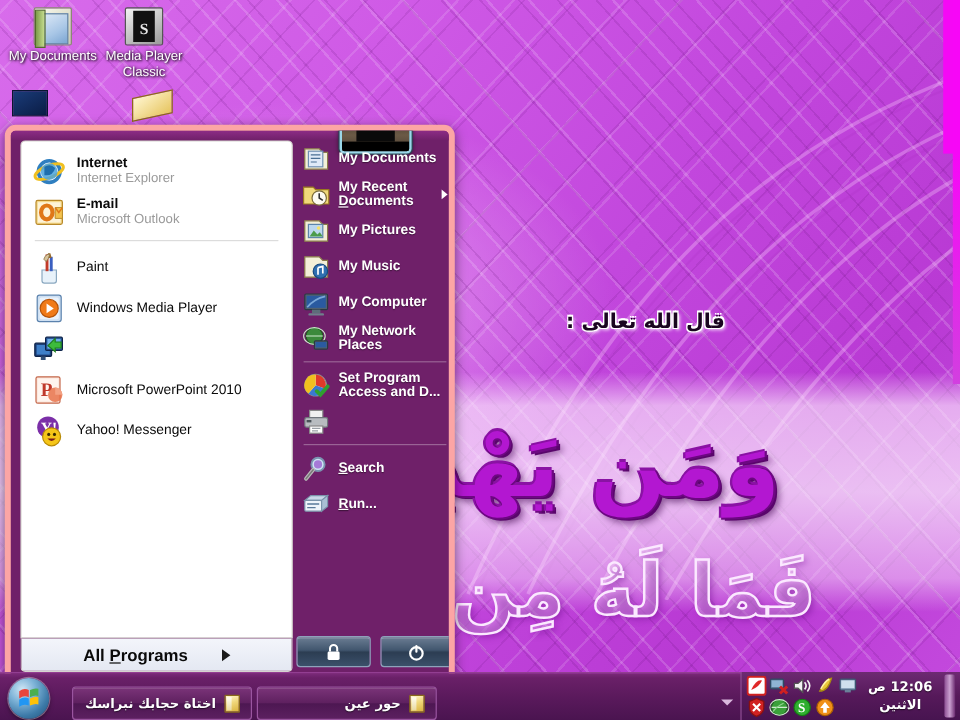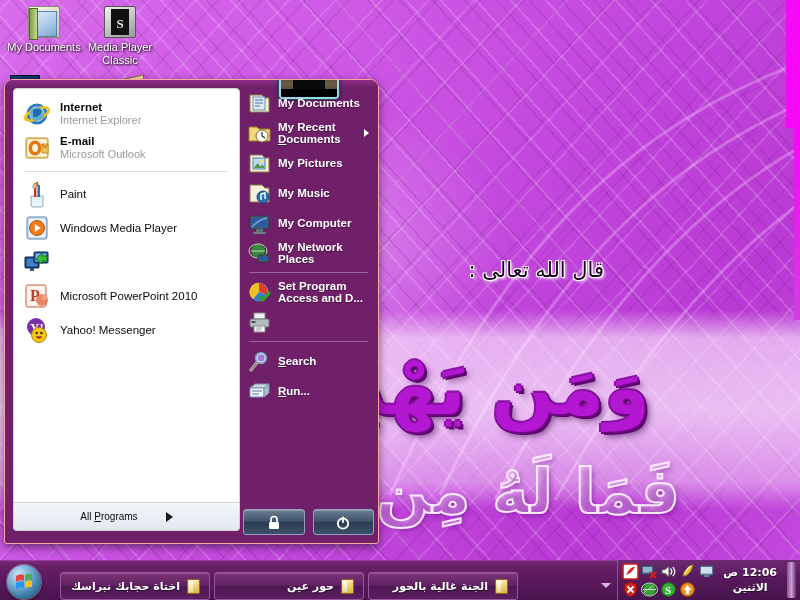--- a/index.html
+++ b/index.html
@@ -55,21 +55,21 @@
   #wp-strip2 {
     position: absolute; top: 0; right: 0; width: 6px; height: 320px;
     background: linear-gradient(180deg,#f706f7 0%, #f706f7 40%, #d23fe0 100%);
   }
 
   
   .wp-text { position: absolute; direction: rtl; white-space: nowrap;
              font-family: "DejaVu Sans", sans-serif; }
   #wp-line-head {
     right: 196px; top: 258px;
-    font-size: 21px; font-weight: 400; color: #1a0520;
+    font-size: 17px; font-weight: 700; color: #1a0520;
     text-shadow: 1px 1px 0 #fff, -1px -1px 0 #fff, 1px -1px 0 #fff, -1px 1px 0 #fff,
                  2px 2px 3px rgba(255,255,255,.9);
     margin-left: 16px;
   }
   #wp-line-1 {
     right: 150px; top: 345px;
     font-size: 74px; font-weight: 700;
     color: #b317d1;
     text-shadow:
        2px 0 0 #6d0882, 0 2px 0 #6d0882, -2px 0 0 #8a12a4, 0 -2px 0 #8a12a4,
@@ -119,24 +119,24 @@
     background:#111;
   }
   .ic-mpc .s {
     position:absolute; left:0; top:9px; width:100%; height:14px;
     color:#e8e8e8; font:700 13px "Liberation Serif", serif; text-align:center;
     text-shadow:none;
   }
 
   
   #startmenu {
-    position: absolute; left: 4px; top: 79px; width: 375px; height: 465px;
+    position: absolute; left: 4px; top: 104px; width: 375px; height: 465px;
     border-radius: 9px 9px 3px 3px;
     background: #6f2069;
-    border: 1px solid #fca5a5;
+    border: 5px solid #fca5a5;
     box-shadow: 0 3px 10px rgba(0,0,0,.5);
     overflow: hidden;
   }
   
   #sm-header {
     position: absolute; left:0; right:0; top:0; height: 8px;
     background: linear-gradient(180deg,#8c2c85,#6f2069);
   }
   
   #sm-userpic {
@@ -171,21 +171,21 @@
   #sm-sep-pinned {
     height: 1px; background: #dcdcdc; margin: 6px 11px 5px 11px;
   }
   #sm-allprograms {
     position: absolute; left: 8px; top: 423px; width: 227px; height: 28px;
     background: linear-gradient(180deg,#f3f5fb 0%,#e4e8f2 100%);
     border: 1px solid #d6d3cf; border-top: none;
     border-radius: 0 0 4px 4px;
     display: flex; align-items: center; justify-content: center; gap: 28px;
   }
-  #sm-allprograms .ap-label { font-size: 10px; font-weight: 400; color: #0a0a0a; }
+  #sm-allprograms .ap-label { font-size: 14px; font-weight: 700; color: #0a0a0a; }
   #sm-allprograms .ap-label u { text-decoration: underline; }
   #sm-allprograms .ap-arrow {
     width:0;height:0;border-left:7px solid #1b1b1b;
     border-top:5px solid transparent;border-bottom:5px solid transparent;
   }
 
   
   #sm-right {
     position: absolute; left: 238px; top: 8px; width: 131px; height: 443px;
     color: #fff;
@@ -622,24 +622,20 @@
 
     <div id="task-buttons">
       <div class="task-btn" style="width:150px">
         <span class="fic"></span>
         <span class="tlabel">اختاة حجابك نبراسك</span>
       </div>
       <div class="task-btn" style="width:150px">
         <span class="fic"></span>
         <span class="tlabel">حور عين</span>
       </div>
-      <div class="task-btn" style="width:150px">
-        <span class="fic"></span>
-        <span class="tlabel">الجنة غالية بالحور</span>
-      </div>
     </div>
 
     <div id="tray-expand">
       <span class="tri"></span>
     </div>
 
     <div id="tray">
       <div id="tray-icons">
         <span class="tic">
           <svg width="17" height="17" viewBox="0 0 17 17">

